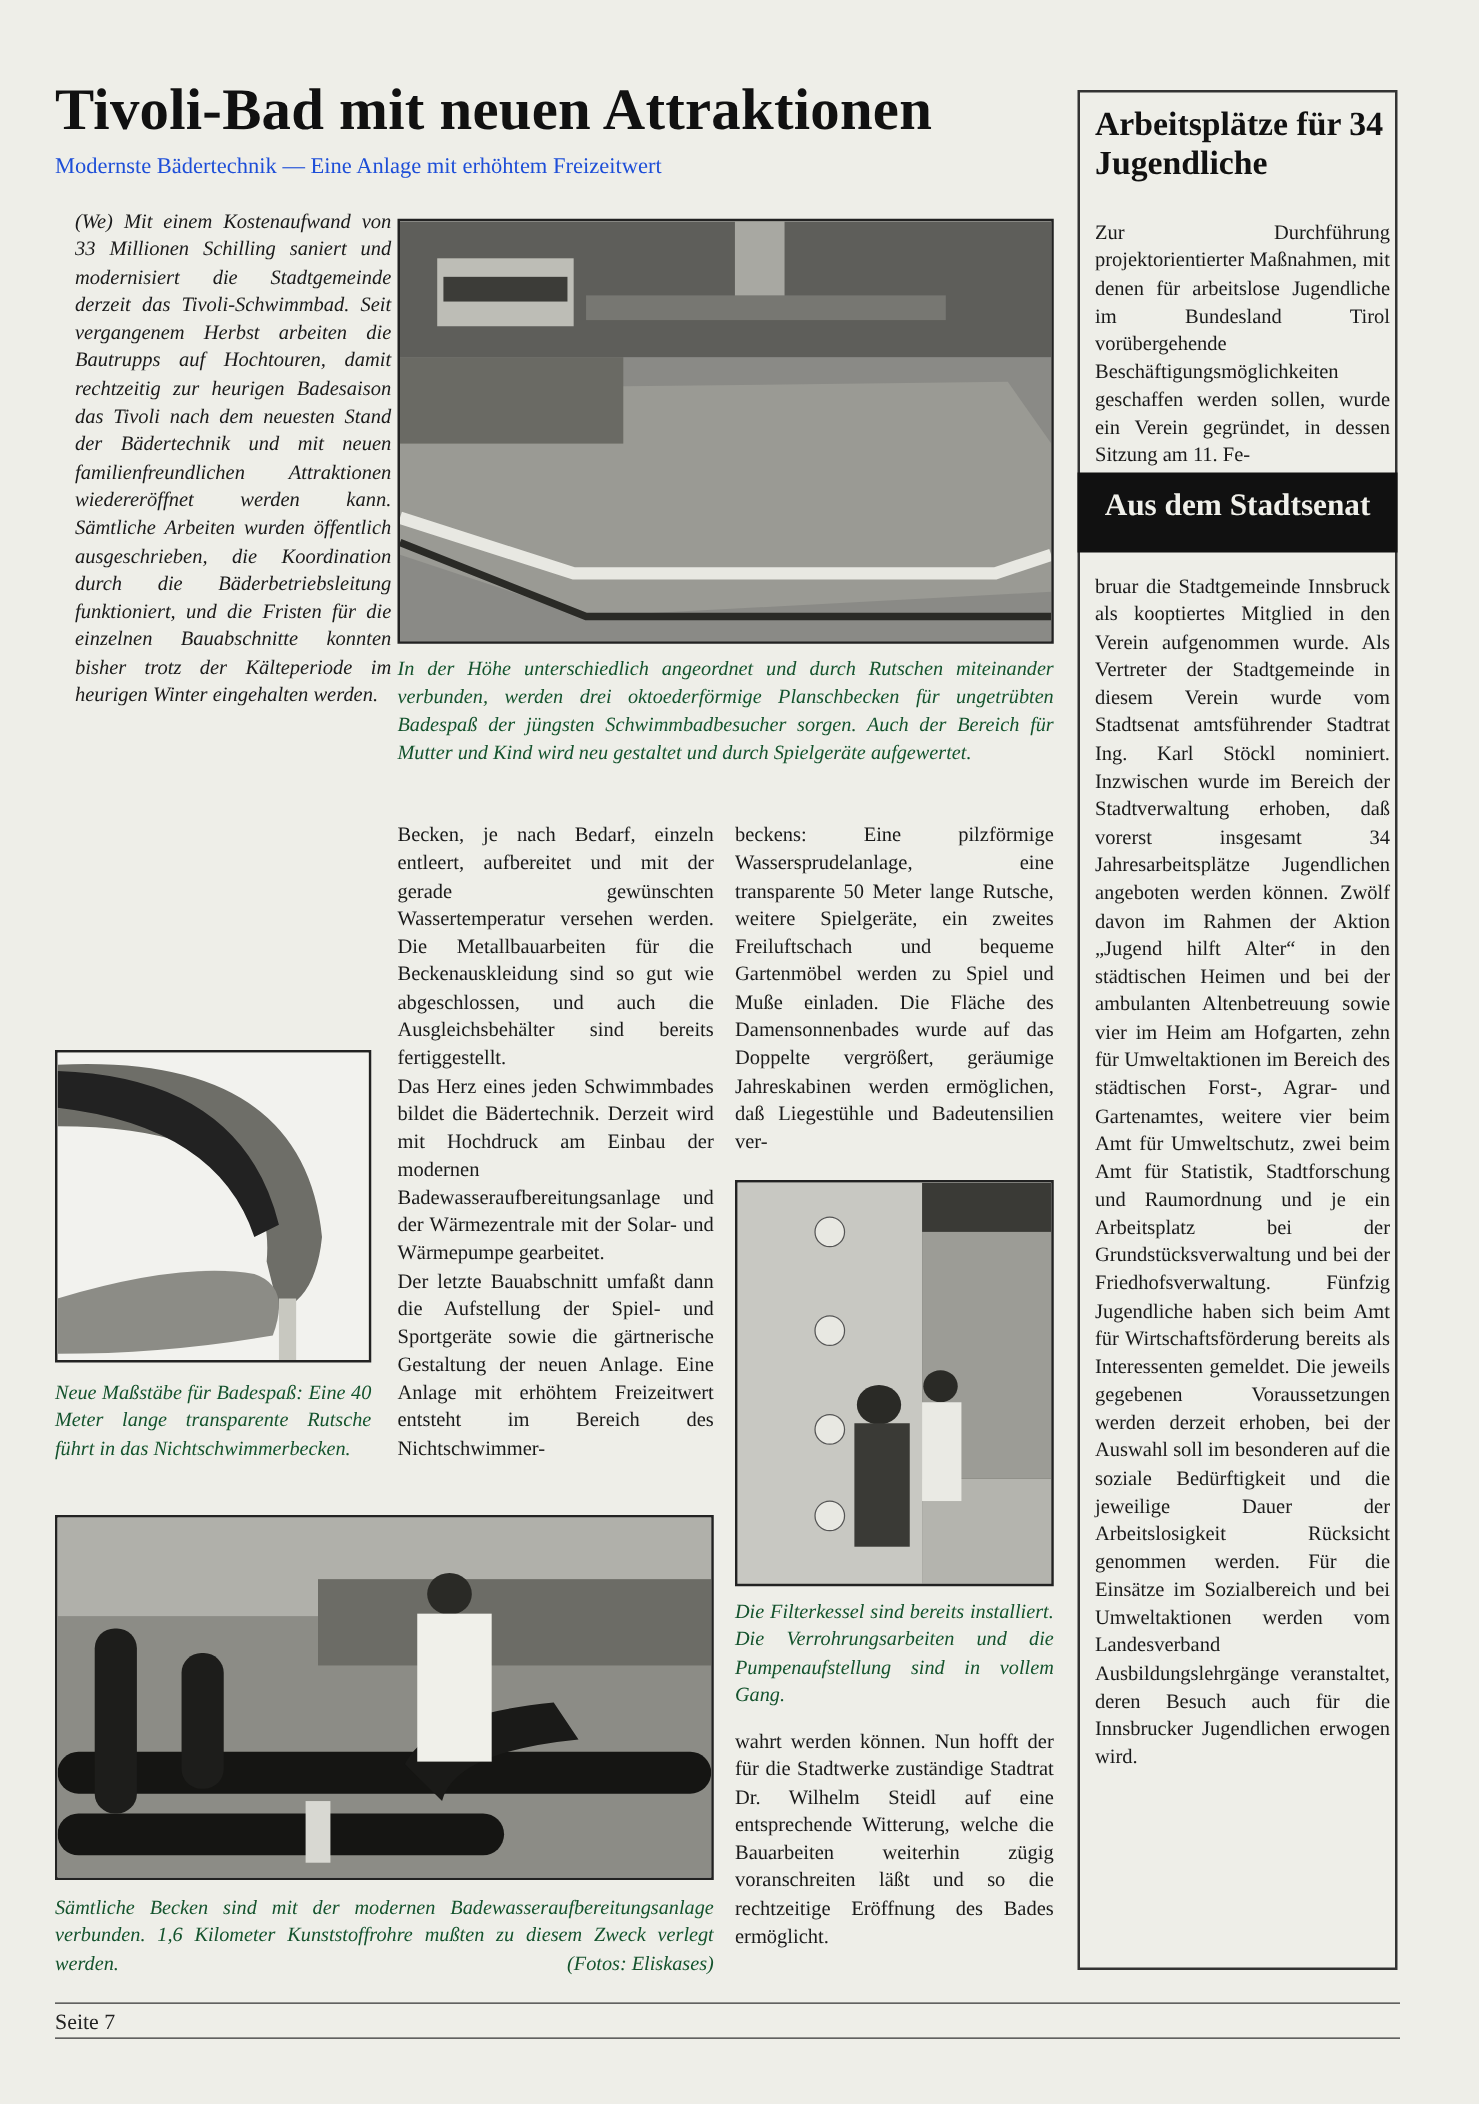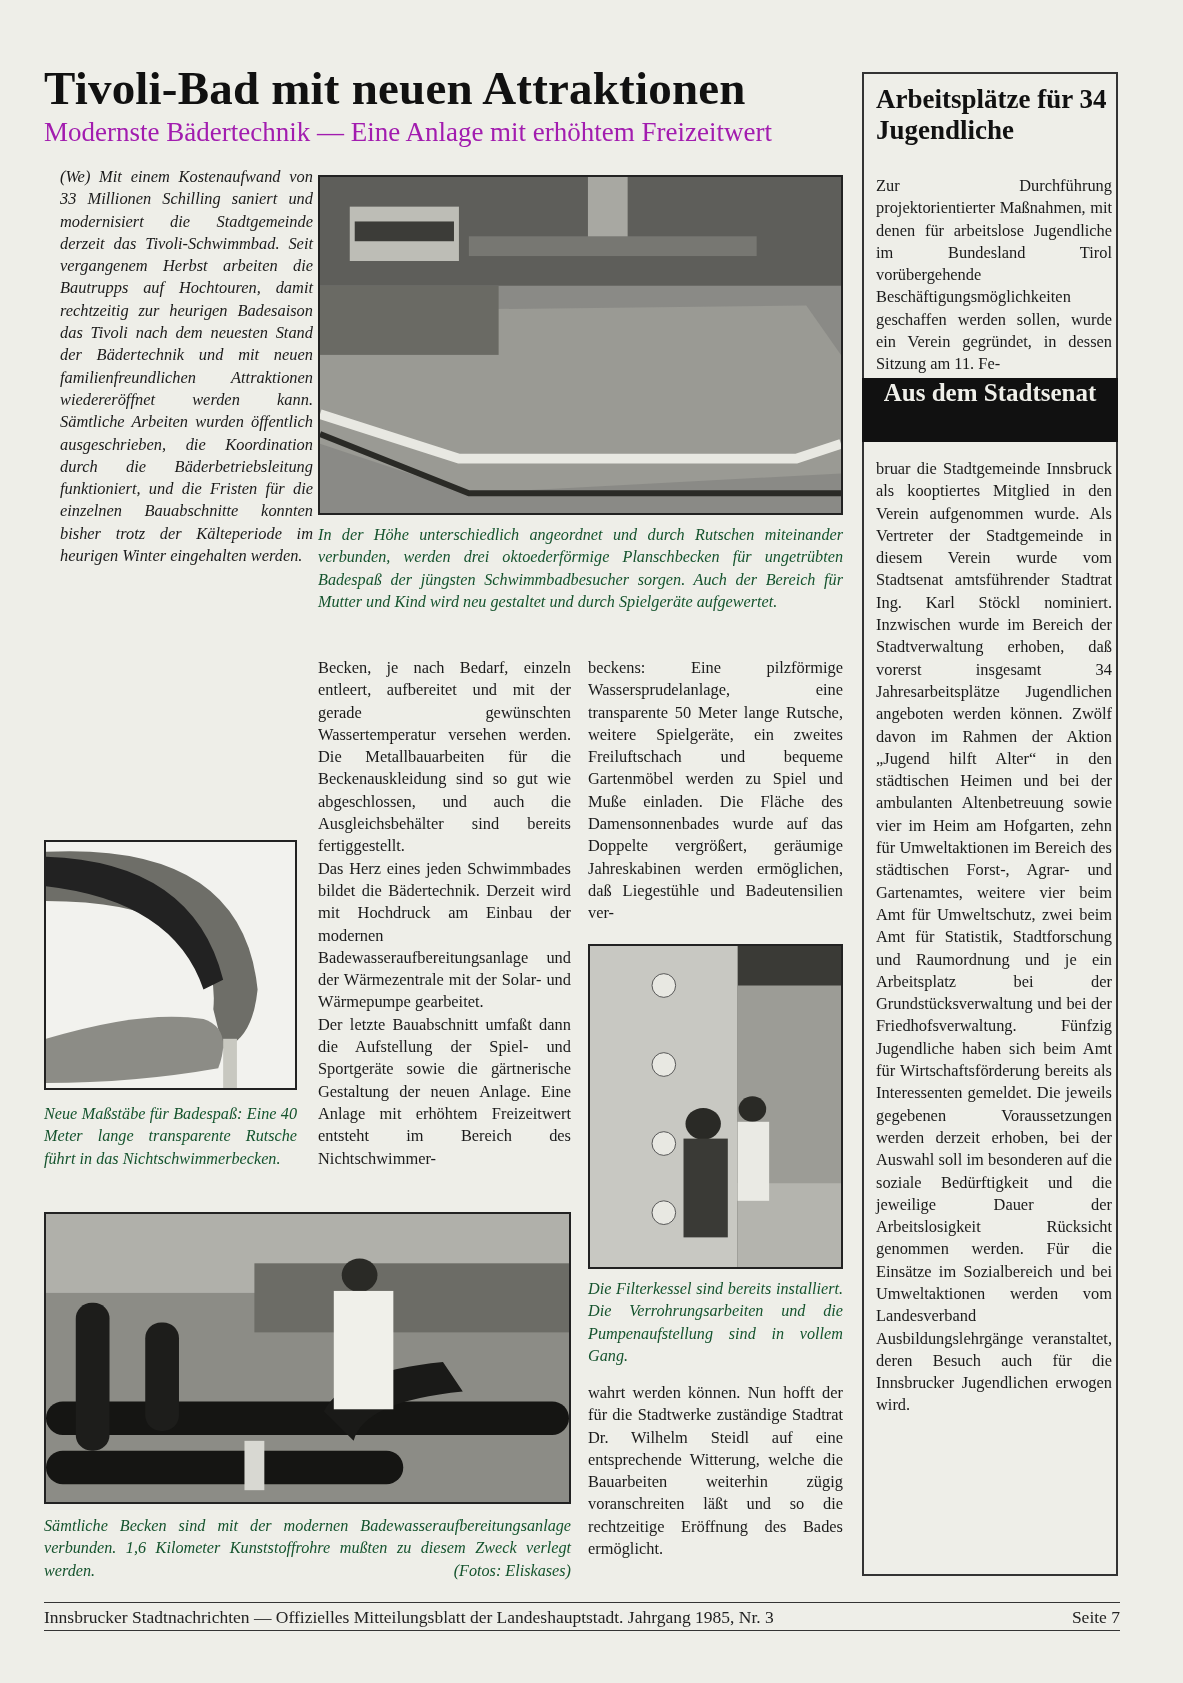--- a/index.html
+++ b/index.html
@@ -10,21 +10,21 @@
     color:#1a1a1a;
   }
   .abs { position:absolute; }
   .headline {
     left:44px; top:62px; width:780px;
     font-weight:bold; font-size:47px; line-height:52px; letter-spacing:0.2px;
     color:#111;
   }
   .subhead {
     left:44px; top:118px; width:780px;
-    font-size:27px; line-height:28px; color:#a21caf;
+    font-size:18px; line-height:28px; color:#1d4ed8;
   }
   .col {
     font-size:16.4px; line-height:22.3px; text-align:justify;
     hyphens:manual;
   }
   .col p { margin:0 0 6px 0; }
   .col p.tight { margin:0; }
   .caption {
     font-style:italic; font-size:16.2px; line-height:22.3px; text-align:justify;
     color:#14532d;
@@ -38,21 +38,21 @@
     border:2px solid #333; box-sizing:border-box;
   }
   .side-title {
     left:876px; top:84px; width:236px;
     font-weight:bold; font-size:27px; line-height:31px; color:#111;
   }
   .side-col { left:876px; width:236px; }
   .black-banner {
     left:862px; top:378px; width:256px; height:64px; background:#111;
     color:#f0f0ea; text-align:center; font-weight:bold; font-size:25px; line-height:29px;
-    padding-top:0; box-sizing:border-box;
+    padding-top:12px; box-sizing:border-box;
   }
   .footer-rule { left:44px; width:1076px; height:0; border-top:1.5px solid #333; }
   .footer {
     left:44px; top:1606px; width:1076px; font-size:17.5px; line-height:22px;
     display:flex; justify-content:space-between; color:#222;
   }
   .fotos { float:right; }
 </style>
 </head>
 <body>
@@ -148,16 +148,15 @@
 <div class="abs col side-col" style="top:156px;margin-top:19px;">
   <p class="tight">Zur Durchführung projektorientierter Maßnahmen, mit denen für arbeitslose Jugendliche im Bundesland Tirol vorübergehende Beschäftigungsmöglichkeiten geschaffen werden sollen, wurde ein Verein gegründet, in dessen Sitzung am 11. Fe-</p>
 </div>
 <div class="abs black-banner">Aus dem Stadtsenat</div>
 <div class="abs col side-col" style="top:458px;">
   <p class="tight">bruar die Stadtgemeinde Innsbruck als kooptiertes Mitglied in den Verein aufgenommen wurde. Als Vertreter der Stadtgemeinde in diesem Verein wurde vom Stadtsenat amtsführender Stadtrat Ing. Karl Stöckl nominiert. Inzwischen wurde im Bereich der Stadtverwaltung erhoben, daß vorerst insgesamt 34 Jahresarbeitsplätze Jugendlichen angeboten werden können. Zwölf davon im Rahmen der Aktion „Jugend hilft Alter“ in den städtischen Heimen und bei der ambulanten Altenbetreuung sowie vier im Heim am Hofgarten, zehn für Umweltaktionen im Bereich des städtischen Forst-, Agrar- und Gartenamtes, weitere vier beim Amt für Umweltschutz, zwei beim Amt für Statistik, Stadtforschung und Raumordnung und je ein Arbeitsplatz bei der Grundstücksverwaltung und bei der Friedhofsverwaltung. Fünfzig Jugendliche haben sich beim Amt für Wirtschaftsförderung bereits als Interessenten gemeldet. Die jeweils gegebenen Voraussetzungen werden derzeit erhoben, bei der Auswahl soll im besonderen auf die soziale Bedürftigkeit und die jeweilige Dauer der Arbeitslosigkeit Rücksicht genommen werden. Für die Einsätze im Sozialbereich und bei Umweltaktionen werden vom Landesverband Ausbildungslehrgänge veranstaltet, deren Besuch auch für die Innsbrucker Jugendlichen erwogen wird.</p>
 </div>
 
 <div class="abs footer-rule" style="top:1602px;"></div>
 <div class="abs footer">
-  <span>Innsbrucker Stadtnachrichten — Offizielles Mitteilungsblatt der Landeshauptstadt. Jahrgang 1985, Nr. 3</span>
   <span>Seite 7</span>
 </div>
 <div class="abs footer-rule" style="top:1630px;"></div>
 
 </body></html>

